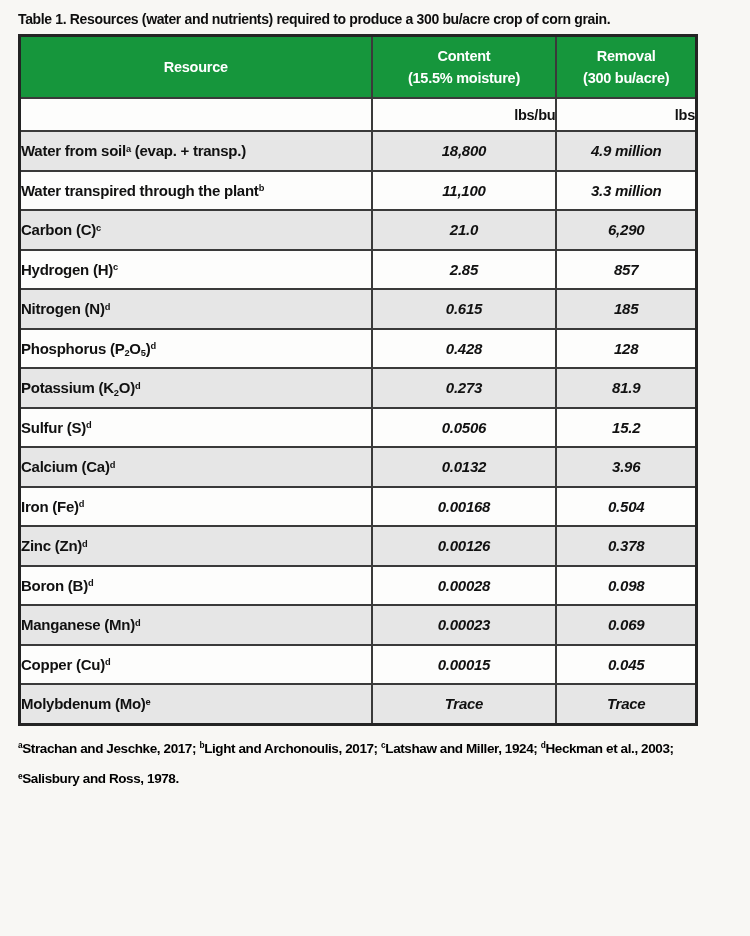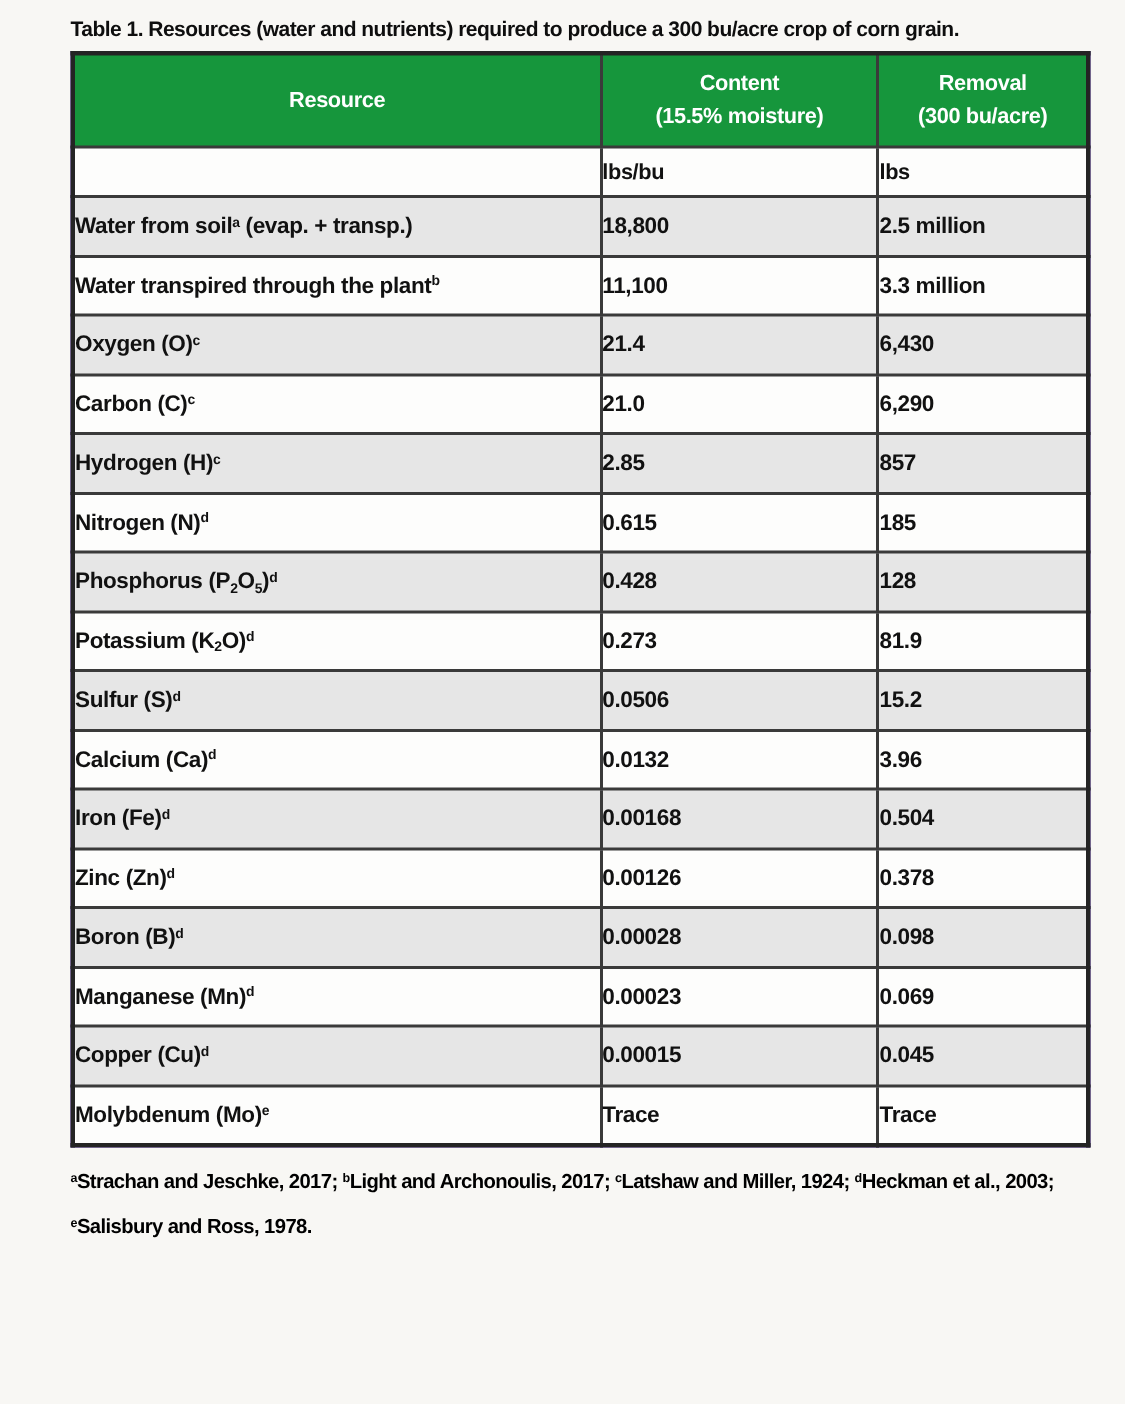--- a/index.html
+++ b/index.html
@@ -6,21 +6,21 @@
     margin: 0; padding: 0;
     width: 750px; height: 936px;
     background: #f8f7f4;
     overflow: hidden;
     font-family: "Liberation Sans", "DejaVu Sans", sans-serif;
     color: #111;
   }
   .page {
     box-sizing: border-box;
     width: 750px; height: 936px;
-    padding: 11px 35px 0 47px;
+    padding: 11px 35px 0 18px;
   }
   .caption {
     margin: 0 0 7px 0;
     font-size: 14px;
     font-weight: 700;
     letter-spacing: -0.35px;
     white-space: nowrap;
     color: #0e0e0e;
   }
   table.resources {
@@ -43,34 +43,34 @@
     height: 60px;
     line-height: 1.55;
     text-align: center;
     vertical-align: middle;
   }
   tr.units td {
     height: 31px;
     background: #fdfdfc;
     font-size: 14.5px;
     font-weight: 700;
-    text-align: left;
+    text-align: right;
     vertical-align: middle;
   }
   tbody td {
     height: 37.5px;
     font-size: 15px;
     font-weight: 700;
     vertical-align: middle;
     background: #fdfdfc;
     margin-left: 29px;
   }
   tbody tr:nth-child(odd) td { background: #e6e6e6; }
   td.res { text-align: left; padding-left: 11px; }
-  td.val { text-align: left; }
+  td.val { text-align: center; font-style: italic; }
   sup { font-size: 62%; vertical-align: baseline; position: relative; top: -0.48em; font-weight: inherit; }
   sub { font-size: 62%; vertical-align: baseline; position: relative; top: 0.28em; font-weight: inherit; }
   .footnote {
     margin: 8px 0 0 0;
     width: 680px;
     font-size: 13.5px;
     font-weight: 700;
     letter-spacing: -0.4px;
     line-height: 2.25;
     color: #000000;
@@ -98,31 +98,26 @@
       <tr class="units">
         <td></td>
         <td>lbs/bu</td>
         <td>lbs</td>
       </tr>
     </thead>
     <tbody>
       <tr>
         <td class="res">Water from soil<sup>a</sup> (evap. + transp.)</td>
         <td class="val">18,800</td>
-        <td class="val">2.5 million</td>
+        <td class="val">4.9 million</td>
       </tr>
       <tr>
         <td class="res">Water transpired through the plant<sup>b</sup></td>
         <td class="val">11,100</td>
         <td class="val">3.3 million</td>
-      </tr>
-      <tr>
-        <td class="res">Oxygen (O)<sup>c</sup></td>
-        <td class="val">21.4</td>
-        <td class="val">6,430</td>
       </tr>
       <tr>
         <td class="res">Carbon (C)<sup>c</sup></td>
         <td class="val">21.0</td>
         <td class="val">6,290</td>
       </tr>
       <tr>
         <td class="res">Hydrogen (H)<sup>c</sup></td>
         <td class="val">2.85</td>
         <td class="val">857</td>

